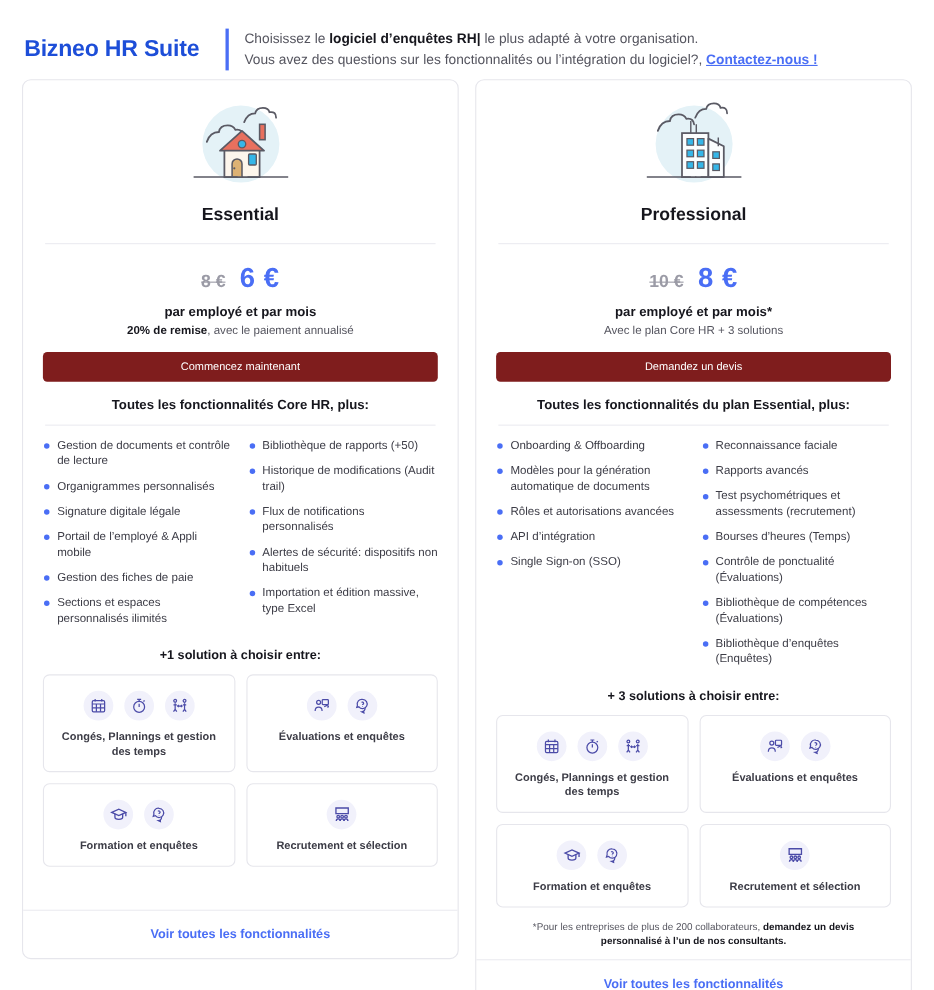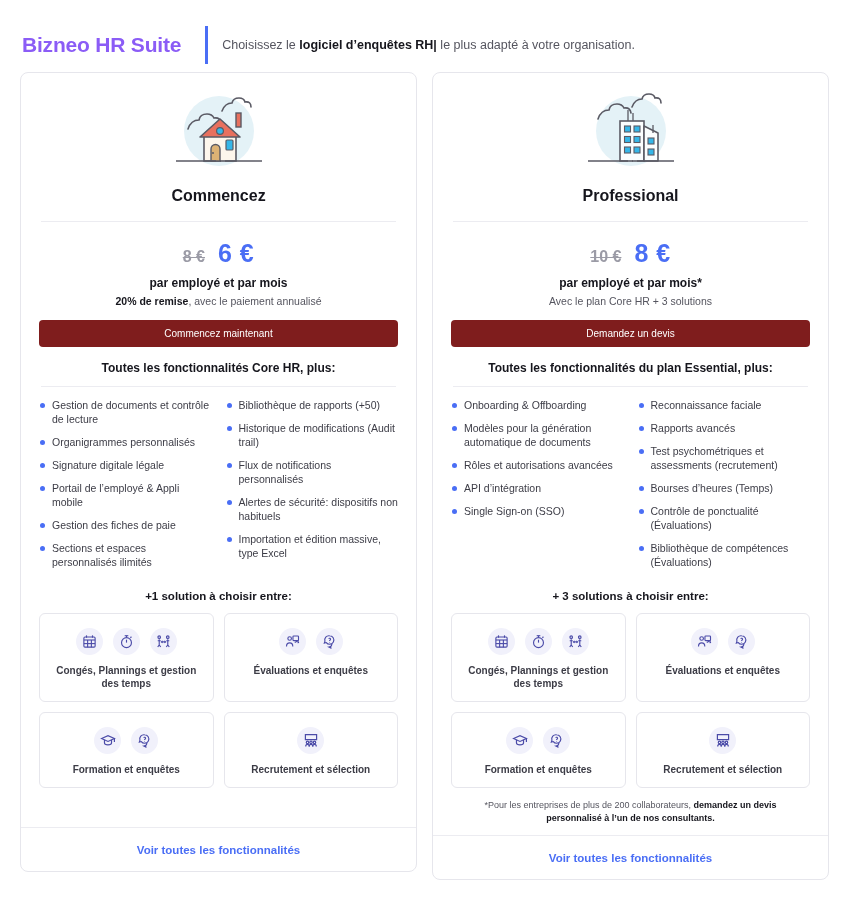--- a/index.html
+++ b/index.html
@@ -17,21 +17,21 @@
   .header {
     display: flex;
     align-items: center;
     padding: 18px 22px 0 22px;
     height: 72px;
   }
   .brand {
     font-size: 21px;
     font-weight: bold;
     letter-spacing: -0.2px;
-    color: #8b5cf6;
+    color: #1d4ed8;
     white-space: nowrap;
     padding-right: 24px;
   }
   .header-rule {
     width: 3px;
     align-self: stretch;
     margin: 8px 14px 8px 0;
     background: #4a6ef5;
     flex: 0 0 3px;
   }
@@ -195,20 +195,23 @@
 <body>
 
 <div class="page">
 
   <div class="header">
     <div class="brand">Bizneo HR Suite</div>
     <div class="header-rule"></div>
     <div class="header-text">
       <div>
         <span>Choisissez le </span><span class="b">logiciel d’enquêtes RH|</span><span> le plus adapté à votre organisation.</span>
+      </div>
+      <div>
+        <span>Vous avez des questions sur les fonctionnalités ou l’intégration du logiciel?, </span><a class="lnk" href="#">Contactez-nous !</a>
       </div>
     </div>
   </div>
 
   <div class="cards">
 
     <div class="card">
       <div class="card-body">
         <div class="illus">
           <svg width="118" height="88" viewBox="0 0 118 88">
@@ -218,21 +221,21 @@
             <rect x="76" y="28" width="5" height="14" fill="#e8705e" stroke="#5a5a64" stroke-width="1.4"></rect>
             <rect x="44" y="50" width="32" height="26" fill="#fdf6ec" stroke="#5a5a64" stroke-width="1.6"></rect>
             <path d="M40 52 L60 34 L80 52 Z" fill="#e8705e" stroke="#5a5a64" stroke-width="1.6" stroke-linejoin="round"></path>
             <circle cx="60" cy="46" r="3.4" fill="#35b6e8" stroke="#5a5a64" stroke-width="1.2"></circle>
             <rect x="66" y="55" width="7" height="10" rx="1" fill="#35b6e8" stroke="#5a5a64" stroke-width="1.2"></rect>
             <path d="M51 76 v-12 a4.5 4.5 0 0 1 9 0 v12 z" fill="#ddb274" stroke="#5a5a64" stroke-width="1.4"></path>
             <circle cx="53" cy="68" r="1" fill="#5a5a64"></circle>
             <line x1="16" y1="76" x2="102" y2="76" stroke="#5a5a64" stroke-width="1.4" stroke-dasharray="40 4 1 4"></line>
           </svg>
         </div>
-        <div class="plan-name">Commencez</div>
+        <div class="plan-name">Essential</div>
         <div class="divider"></div>
         <div class="price-row">
           <span class="price-old">8 €</span>
           <span class="price-new">6 €</span>
         </div>
         <div class="price-sub">par employé et par mois</div>
         <div class="price-note">
           <span class="b">20% de remise</span><span>, avec le paiement annualisé</span>
         </div>
         <button class="cta">Commencez maintenant</button>
@@ -410,20 +413,21 @@
             <div class="feat-item">API d’intégration</div>
             <div class="feat-item">Single Sign-on (SSO)</div>
           </div>
           <div class="feat-col">
             <div class="feat-item">Reconnaissance faciale</div>
             <div class="feat-item">Rapports avancés</div>
             <div class="feat-item">Test psychométriques et assessments (recrutement)</div>
             <div class="feat-item">Bourses d’heures (Temps)</div>
             <div class="feat-item">Contrôle de ponctualité (Évaluations)</div>
             <div class="feat-item">Bibliothèque de compétences (Évaluations)</div>
+            <div class="feat-item">Bibliothèque d’enquêtes (Enquêtes)</div>
           </div>
         </div>
         <div class="sol-head">+ 3 solutions à choisir entre:</div>
         <div class="sol-grid">
 
           <div class="sol-box">
             <div class="sol-icons">
               <span class="ico-wrap">
                 <svg width="15" height="15" viewBox="0 0 20 20" fill="none" stroke="#4b4ba8" stroke-width="1.5">
                     <rect x="2.5" y="4" width="15" height="13.5" rx="1.5"></rect>

